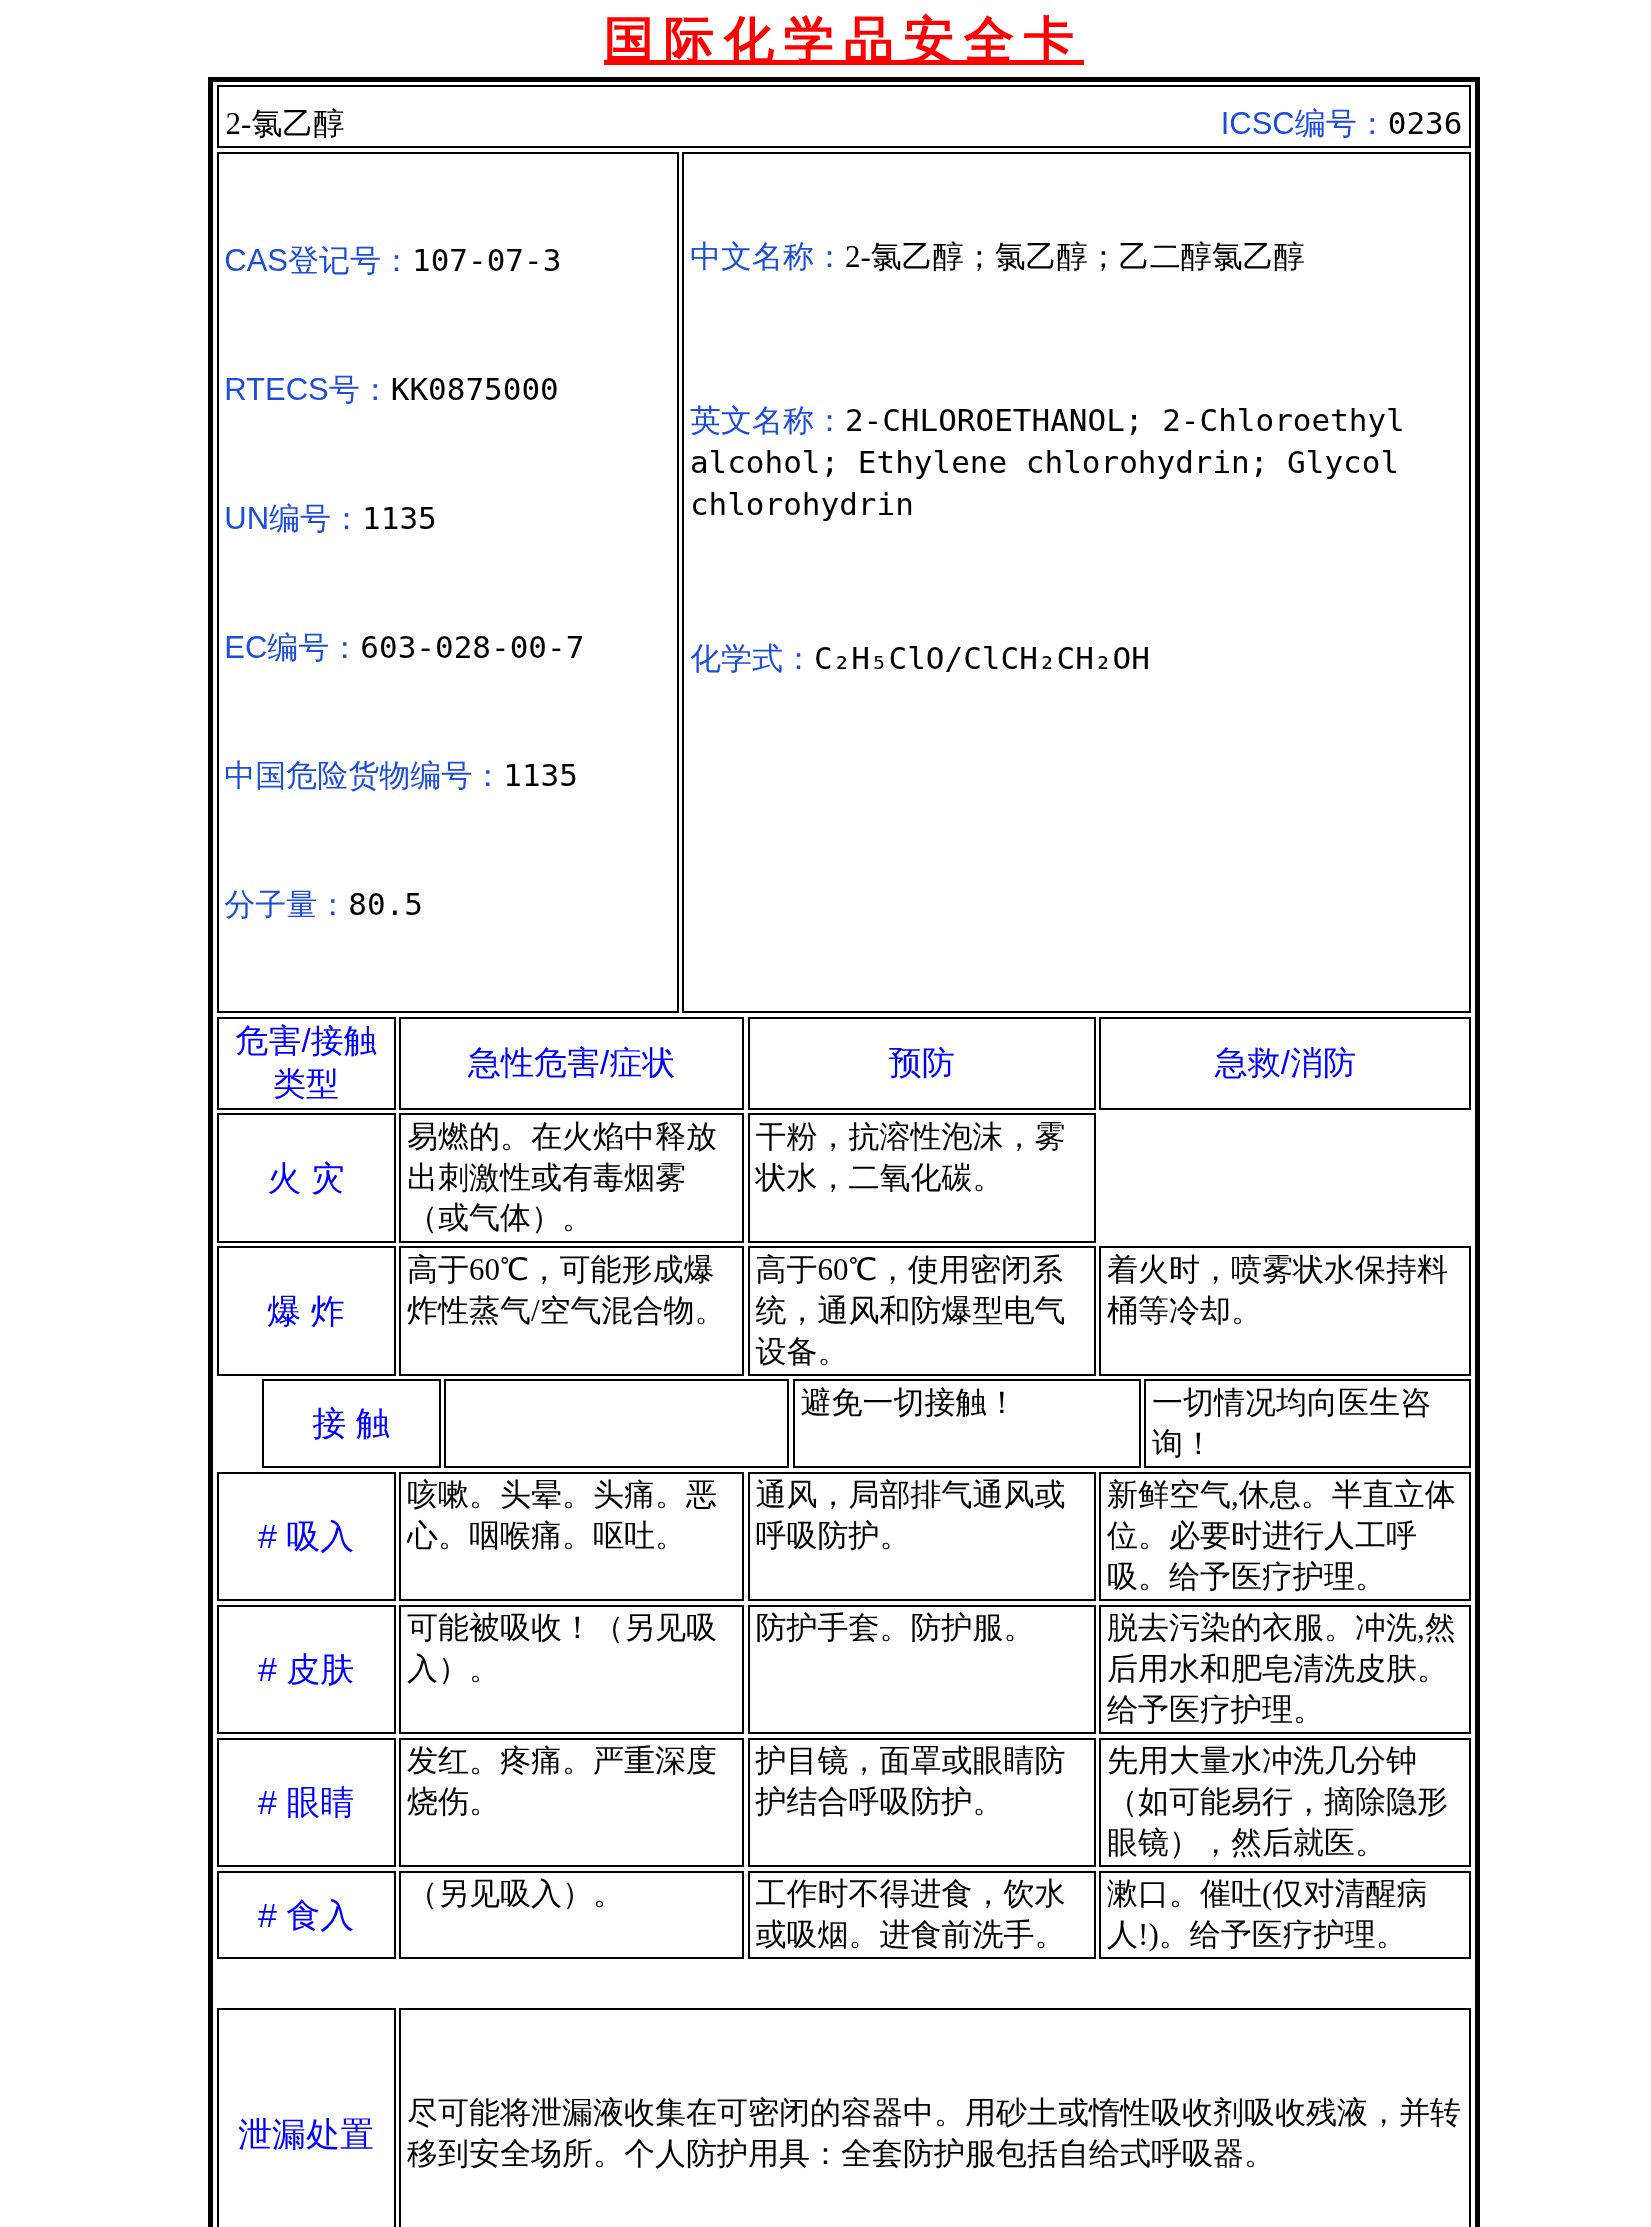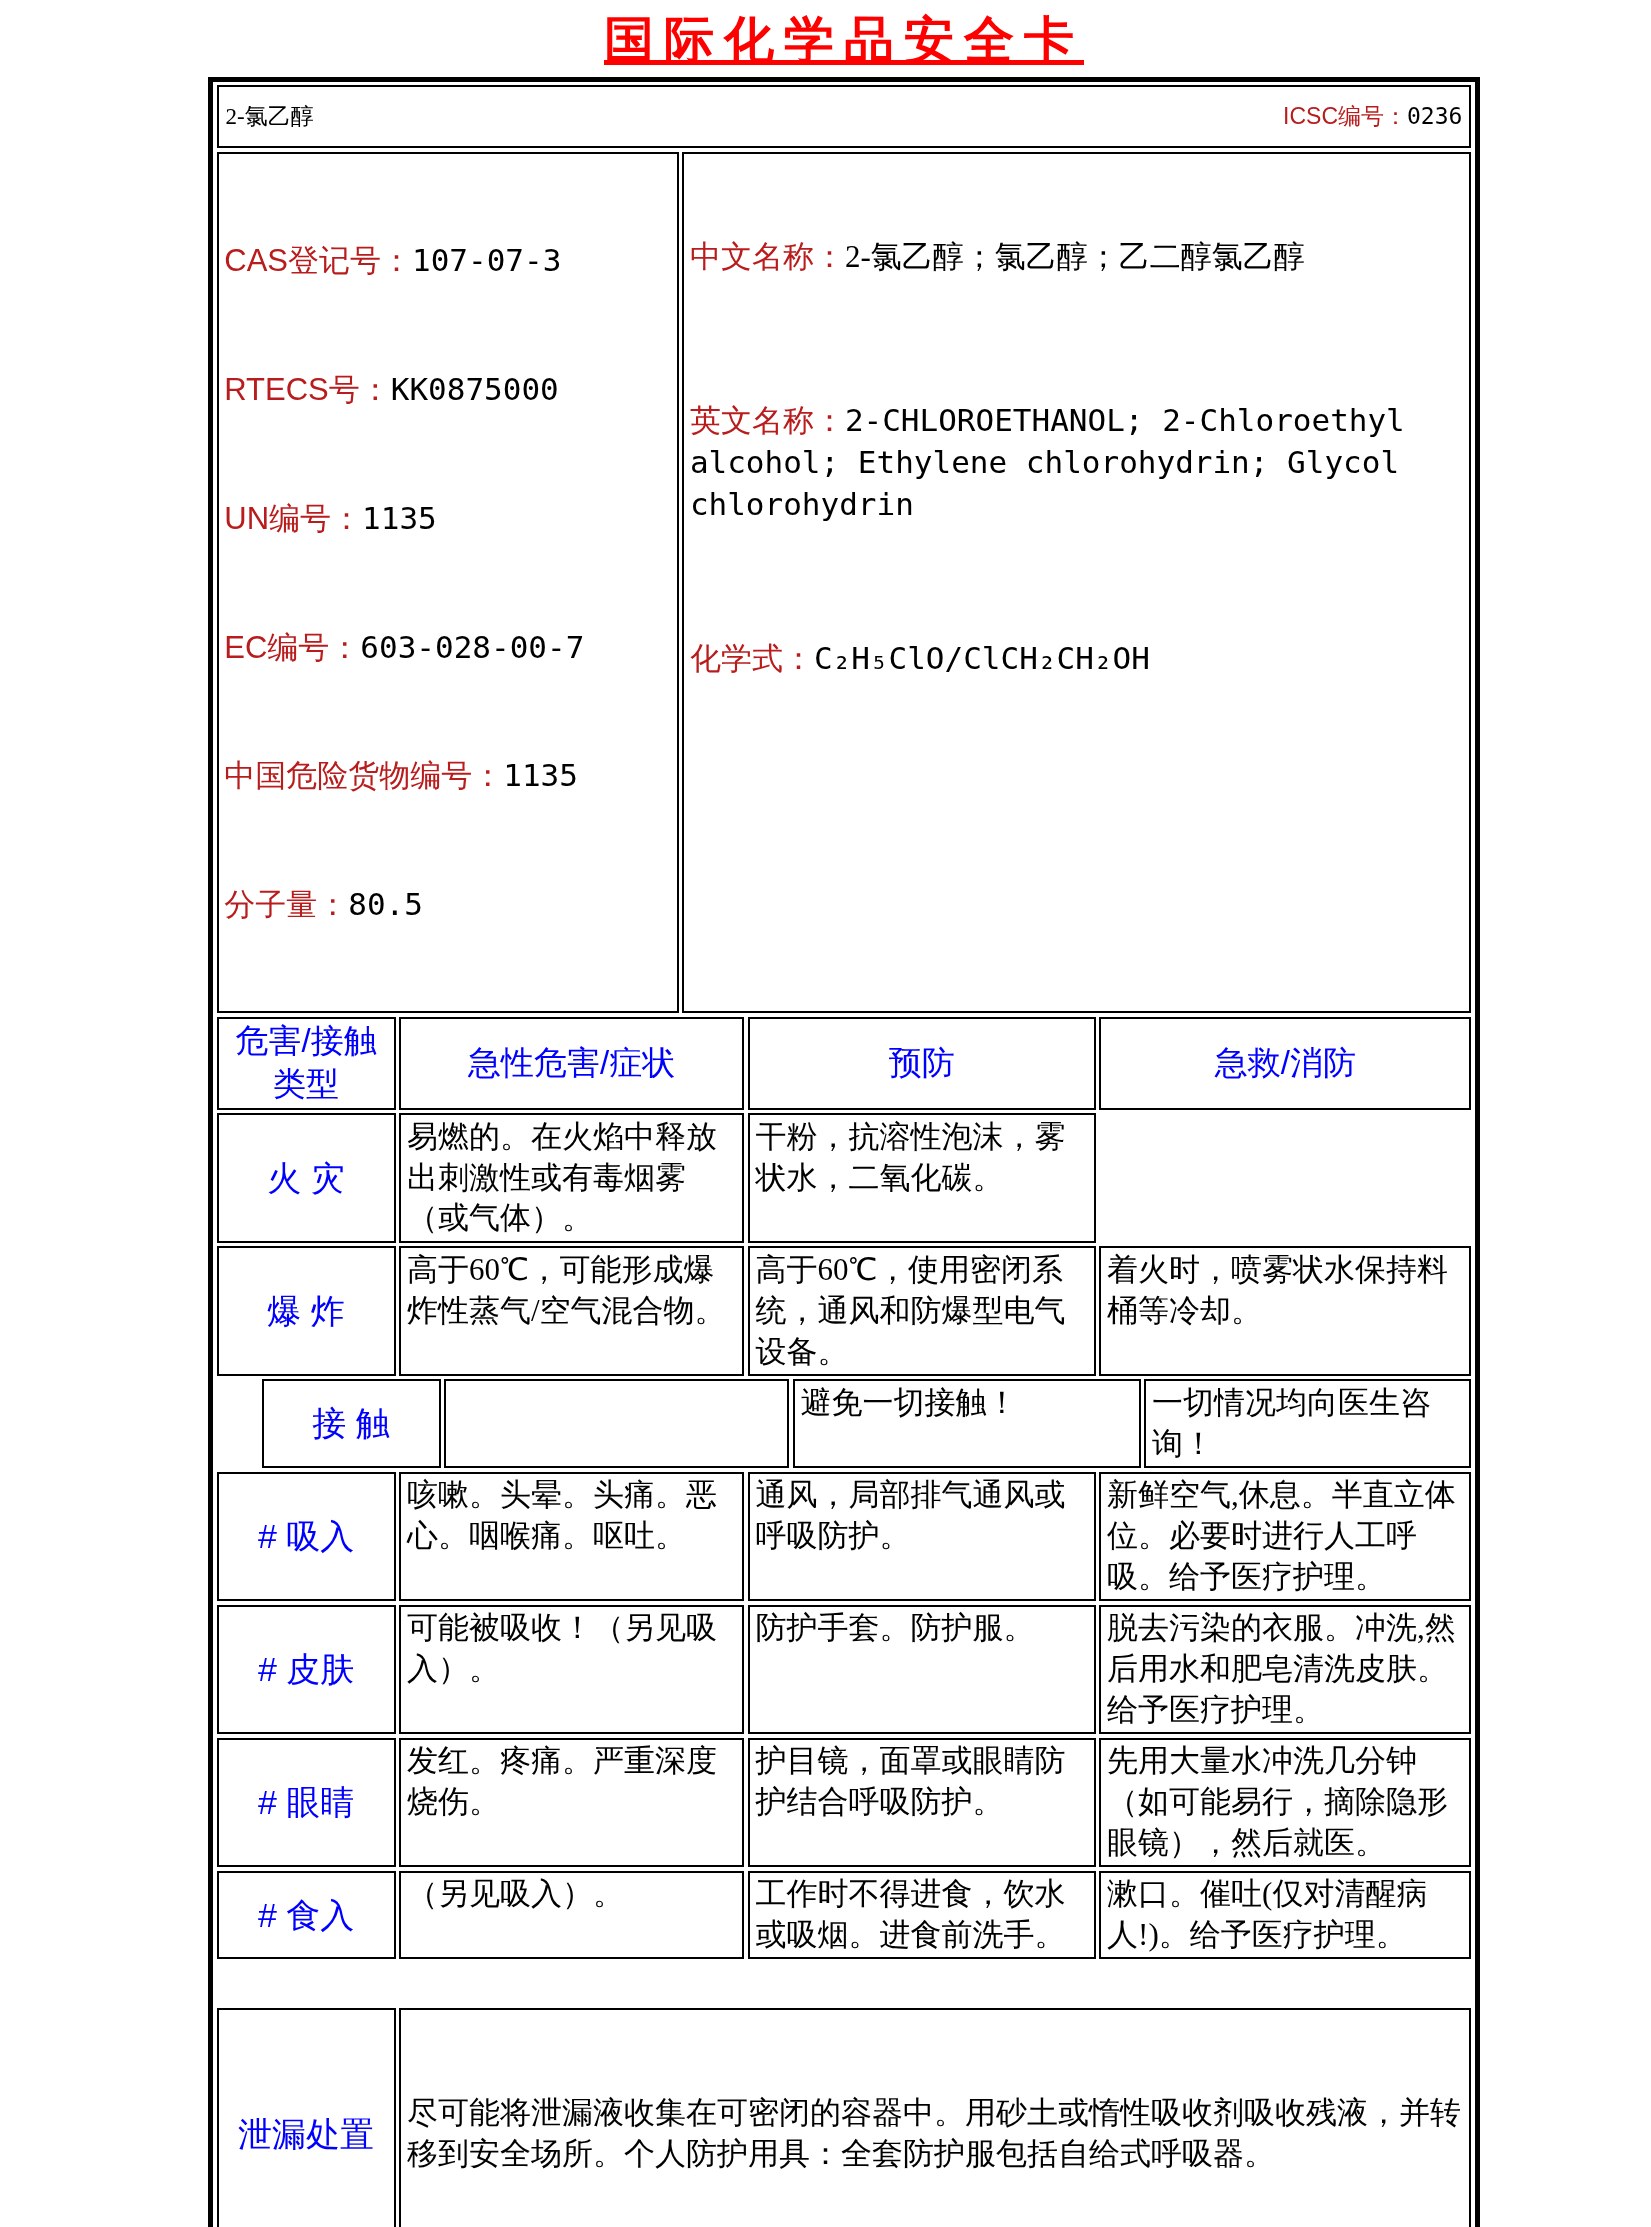--- a/index.html
+++ b/index.html
@@ -34,24 +34,24 @@
     display:flex; align-items:center; justify-content:center; text-align:center;
     color:#0000fe; font-family:"Liberation Sans", sans-serif; font-size:34px;
     line-height:1.25; padding:1.4px 1.4px;
   }
   .head-cell {
     display:flex; align-items:center; justify-content:center; text-align:center;
     color:#0000fe; font-family:"Liberation Sans", sans-serif; font-size:33px;
     line-height:1.3;
   }
   .title-row-cell {
-    display:flex; align-items:center; justify-content:space-between;
-    font-size:23px; min-height:63px; padding:1.4px 7px;
+    display:flex; align-items:flex-end; justify-content:space-between;
+    font-size:31px; min-height:63px; padding:1.4px 7px;
   }
-  .seg-b { color:#b91c1c; font-family:"Liberation Sans", sans-serif; }
+  .seg-b { color:#1d4ed8; font-family:"Liberation Sans", sans-serif; }
   .seg-k { color:#000; font-family:"Liberation Serif", serif; }
   .seg-m { color:#000000; font-family:"DejaVu Sans Mono", monospace; }
   .registry-line { line-height:46px; }
   .names-cell p { margin:0; }
   .names-p1 { margin-bottom:40px !important; }
   .names-p2 { margin-bottom:31px !important; }
 </style>
 </head>
 <body>
 

